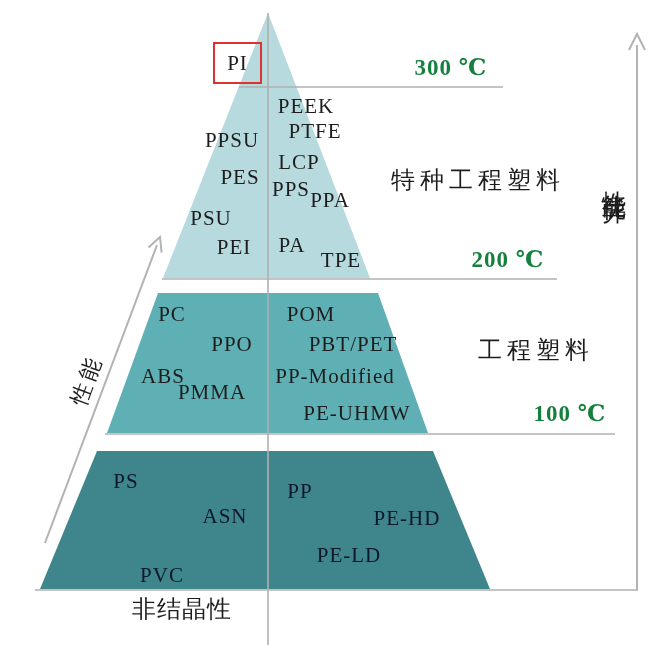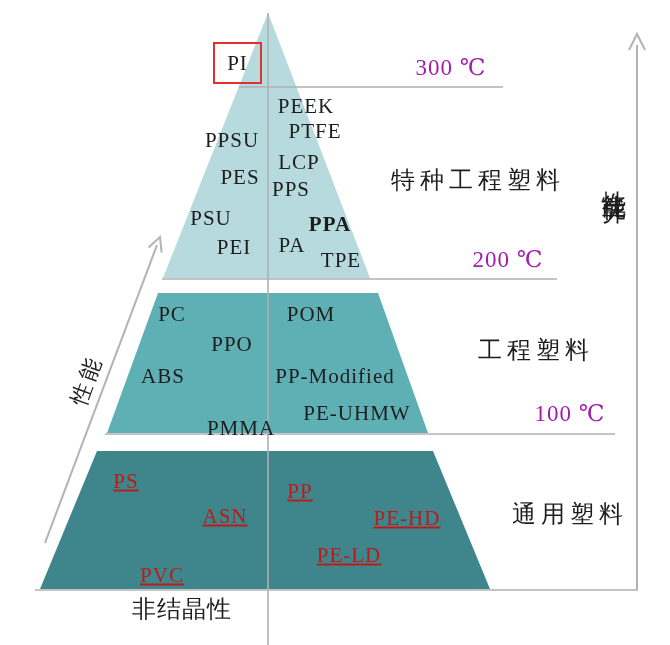--- a/index.html
+++ b/index.html
@@ -8,23 +8,23 @@
     font-family:"Liberation Serif","DejaVu Serif",serif; overflow:hidden;
   }
   svg.layer { position:absolute; left:0; top:0; }
   .gline  { stroke:#b0b0b0; stroke-width:1.6; }
   .axisln { stroke:#b3b3b3; stroke-width:2; fill:none; }
   .lbl {
     position:absolute; transform:translate(-50%,-50%);
     white-space:nowrap; color:#1d1d1d; line-height:1;
   }
   .mat  { font-size:21px; letter-spacing:1px; }
-  .on-dark { color:#b91c1c;text-decoration:underline; }
+  .on-dark { color:#0f172a; }
   .zone { font-size:24px; letter-spacing:5px; }
-  .temp { font-size:23px; color:#a21caf; letter-spacing:1px; }
+  .temp { font-size:23px; color:#15803d; letter-spacing:1px;font-weight:bold; }
   .bcat { font-size:24px; letter-spacing:1px; }
   .vlab {
     writing-mode:vertical-rl; text-orientation:upright;
     font-size:24px; letter-spacing:3px;
   }
   .rot  { transform:translate(-50%,-50%) rotate(-70deg); font-size:22px; letter-spacing:4px; }
   .pi-box {
     position:absolute; border:2px solid #e03131;
     display:flex; align-items:center; justify-content:center;
   }
@@ -59,43 +59,43 @@
     <span class="pi-text">PI</span>
   </div>
 
   <div class="lbl mat" style="left:306px;top:106px;">PEEK</div>
   <div class="lbl mat" style="left:315px;top:131px;">PTFE</div>
   <div class="lbl mat" style="left:232px;top:140px;">PPSU</div>
   <div class="lbl mat" style="left:299px;top:162px;">LCP</div>
   <div class="lbl mat" style="left:240px;top:177px;">PES</div>
   <div class="lbl mat" style="left:291px;top:189px;">PPS</div>
   <div class="lbl mat" style="left:211px;top:218px;">PSU</div>
-  <div class="lbl mat" style="left:330px;top:224px;font-weight:bold;">PPA</div>
+  <div class="lbl mat" style="left:330px;top:200px;">PPA</div>
   <div class="lbl mat" style="left:234px;top:247px;">PEI</div>
   <div class="lbl mat" style="left:292px;top:245px;">PA</div>
   <div class="lbl mat" style="left:341px;top:260px;">TPE</div>
 
   <div class="lbl mat" style="left:172px;top:314px;">PC</div>
   <div class="lbl mat" style="left:311px;top:314px;">POM</div>
   <div class="lbl mat" style="left:232px;top:344px;text-align:right;">PPO</div>
+  <div class="lbl mat" style="left:353px;top:344px;">PBT/PET</div>
   <div class="lbl mat" style="left:163px;top:376px;">ABS</div>
   <div class="lbl mat" style="left:335px;top:376px;">PP-Modified</div>
-  <div class="lbl mat" style="left:212px;top:428px;margin-left:29px;">PMMA</div>
+  <div class="lbl mat" style="left:212px;top:392px;">PMMA</div>
   <div class="lbl mat" style="left:357px;top:413px;">PE-UHMW</div>
 
   <div class="lbl mat on-dark" style="left:126px;top:481px;">PS</div>
   <div class="lbl mat on-dark" style="left:300px;top:491px;">PP</div>
   <div class="lbl mat on-dark" style="left:225px;top:516px;">ASN</div>
   <div class="lbl mat on-dark" style="left:407px;top:518px;">PE-HD</div>
   <div class="lbl mat on-dark" style="left:162px;top:555px;margin-top:20px;">PVC</div>
   <div class="lbl mat on-dark" style="left:349px;top:555px;">PE-LD</div>
 
   <div class="lbl zone" style="left:478px;top:180px;">特种工程塑料</div>
   <div class="lbl zone" style="left:536px;top:350px;">工程塑料</div>
-  <div class="lbl zone" style="left:570px;top:514px;">通用塑料</div>
 
   <div class="lbl temp" style="left:451px;top:67px;">300 ℃</div>
   <div class="lbl temp" style="left:508px;top:259px;">200 ℃</div>
   <div class="lbl temp" style="left:570px;top:413px;">100 ℃</div>
 
   <div class="lbl vlab" style="left:614px;top:178px;">性能优异</div>
   <div class="lbl rot" style="left:87px;top:380px;">性能</div>
 
   <div class="lbl bcat" style="left:182px;top:609px;">非结晶性</div>
 

